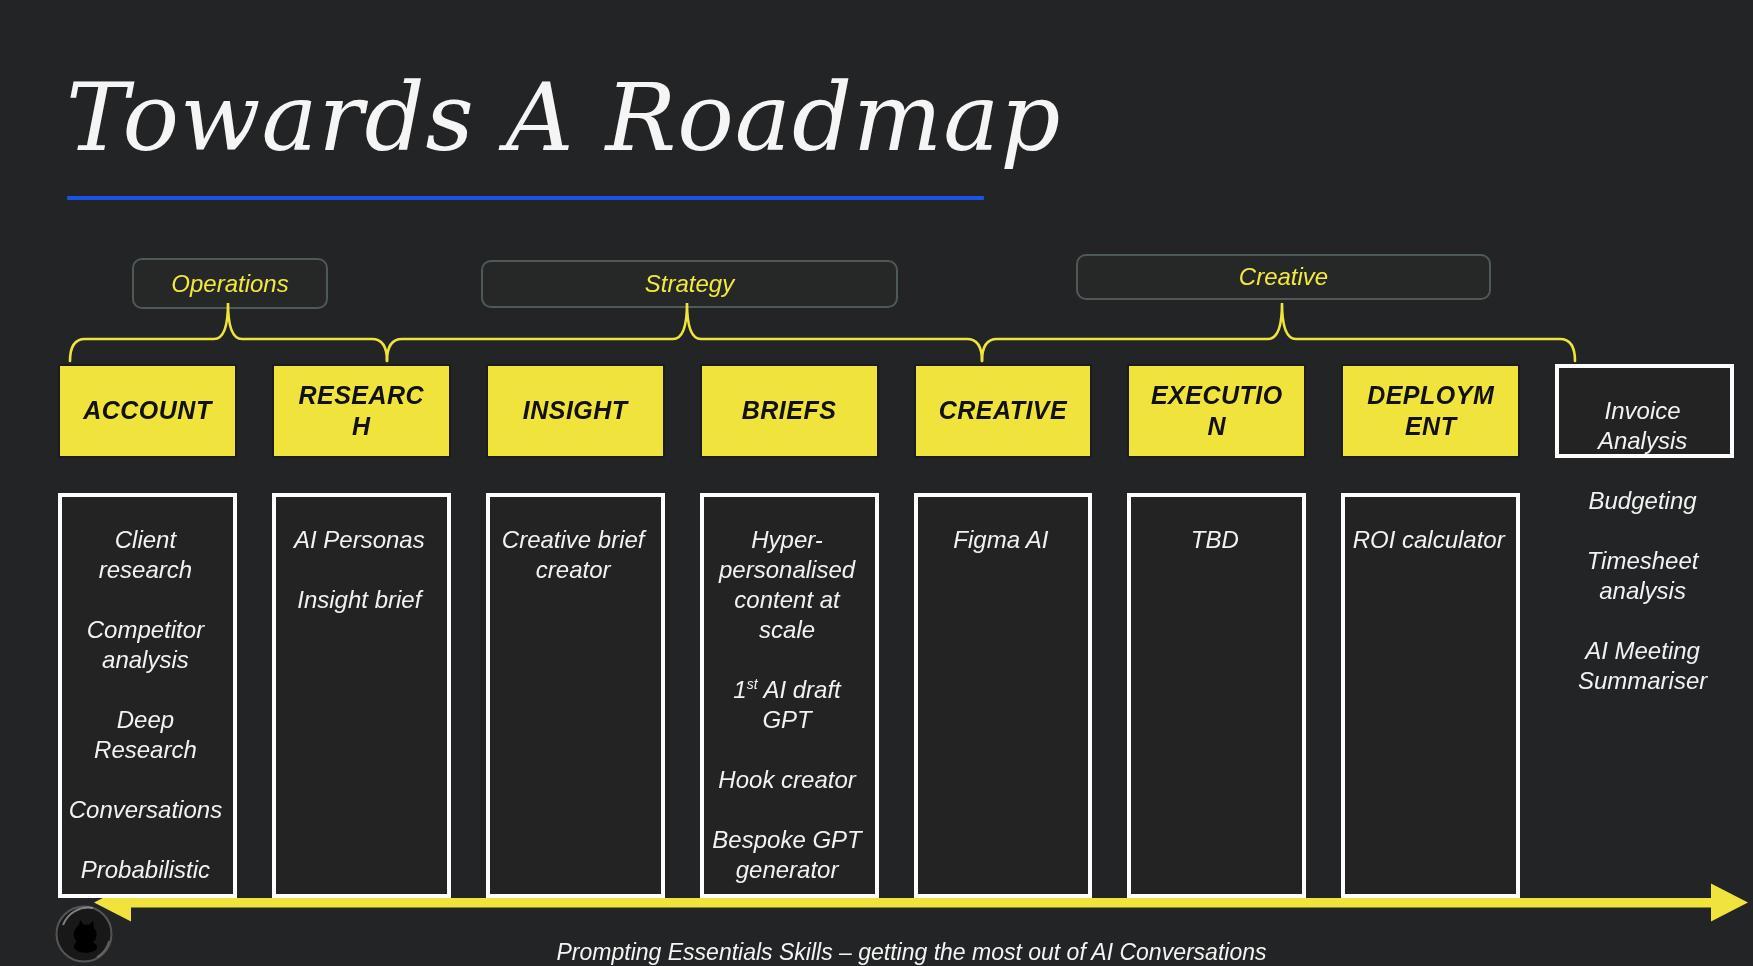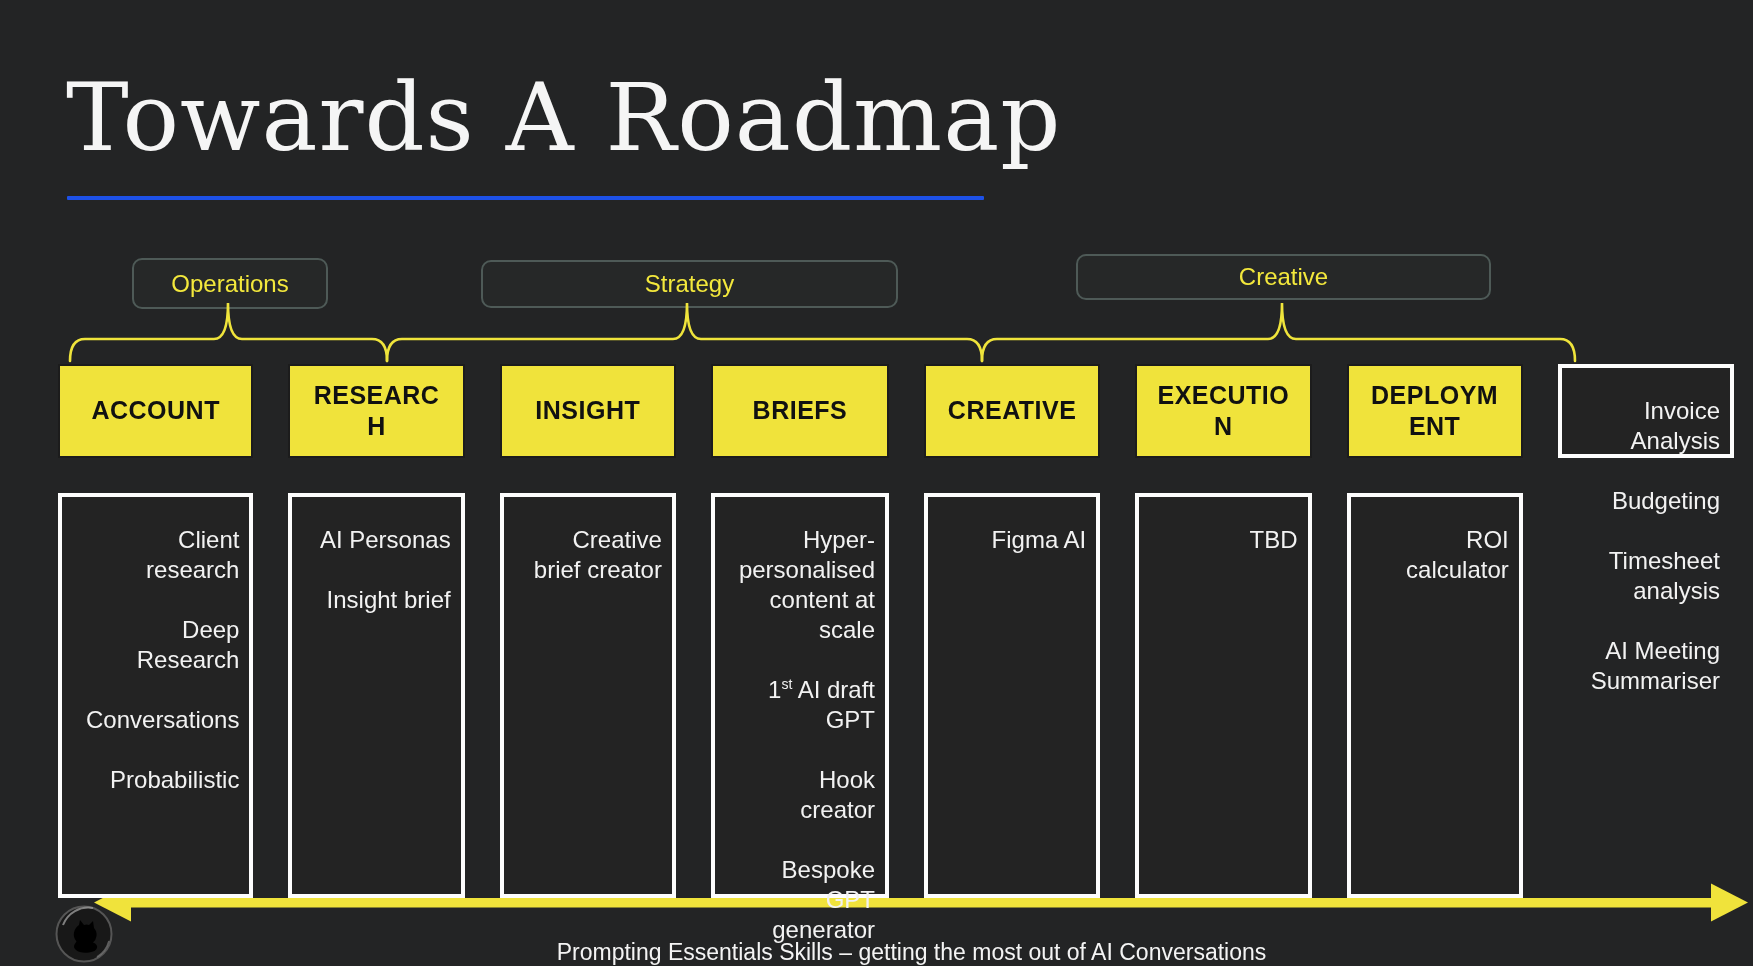--- a/index.html
+++ b/index.html
@@ -2,20 +2,21 @@
 <html><head>
 <meta charset="utf-8">
 <style>
   html,body{margin:0;padding:0;background:#000;}
   .slide{
     position:relative;
     width:1753px;height:966px;
     background:#232425;
     overflow:hidden;
     font-family:"Liberation Sans",sans-serif;
+    font-style:italic;
   }
   
   .title{
     position:absolute;left:66px;top:62px;
     font-family:"DejaVu Serif",serif;
     font-size:94px;font-weight:500;line-height:1.2;
     color:#f5f5f5;letter-spacing:1px;white-space:nowrap;
   }
   .title-underline{
     position:absolute;left:67px;top:196px;width:917px;height:4px;
@@ -50,22 +51,22 @@
     text-align:center;
     color:#111;font-weight:bold;font-size:25px;line-height:1.25;
     letter-spacing:.5px;
     padding:0 16px;
     word-break:break-all;
   }
   .body-cell{
     background:#232323;
     border:4.5px solid #fdfdfd;
     box-sizing:border-box;
-    padding:28px 10px 0 24px;
-    text-align:right;
+    padding:28px 10px 0 6px;
+    text-align:center;
     color:#f2f2f2;font-size:24px;line-height:30px;
   }
   .body-cell .item{margin:0 auto 30px auto;max-width:176px;}
   .body-cell .item sup{font-size:14px;line-height:0;}
   
   .caption{
     position:absolute;left:70px;top:939px;width:1683px;
     text-align:center;
     color:#f4f4f4;font-size:23px;
   }
@@ -113,20 +114,21 @@
       <div class="hdr-cell">EXECUTION</div>
       <div class="hdr-cell">DEPLOYMENT</div>
       <div class="body-cell">
         <div class="item">Invoice Analysis</div>
         <div class="item">Budgeting</div>
         <div class="item">Timesheet analysis</div>
         <div class="item">AI Meeting Summariser</div>
       </div>
       <div class="body-cell">
         <div class="item">Client research</div>
+        <div class="item">Competitor analysis</div>
         <div class="item">Deep Research</div>
         <div class="item">Conversations</div>
         <div class="item">Probabilistic</div>
       </div>
       <div class="body-cell">
         <div class="item">AI Personas</div>
         <div class="item">Insight brief</div>
       </div>
       <div class="body-cell">
         <div class="item">Creative brief creator</div>

